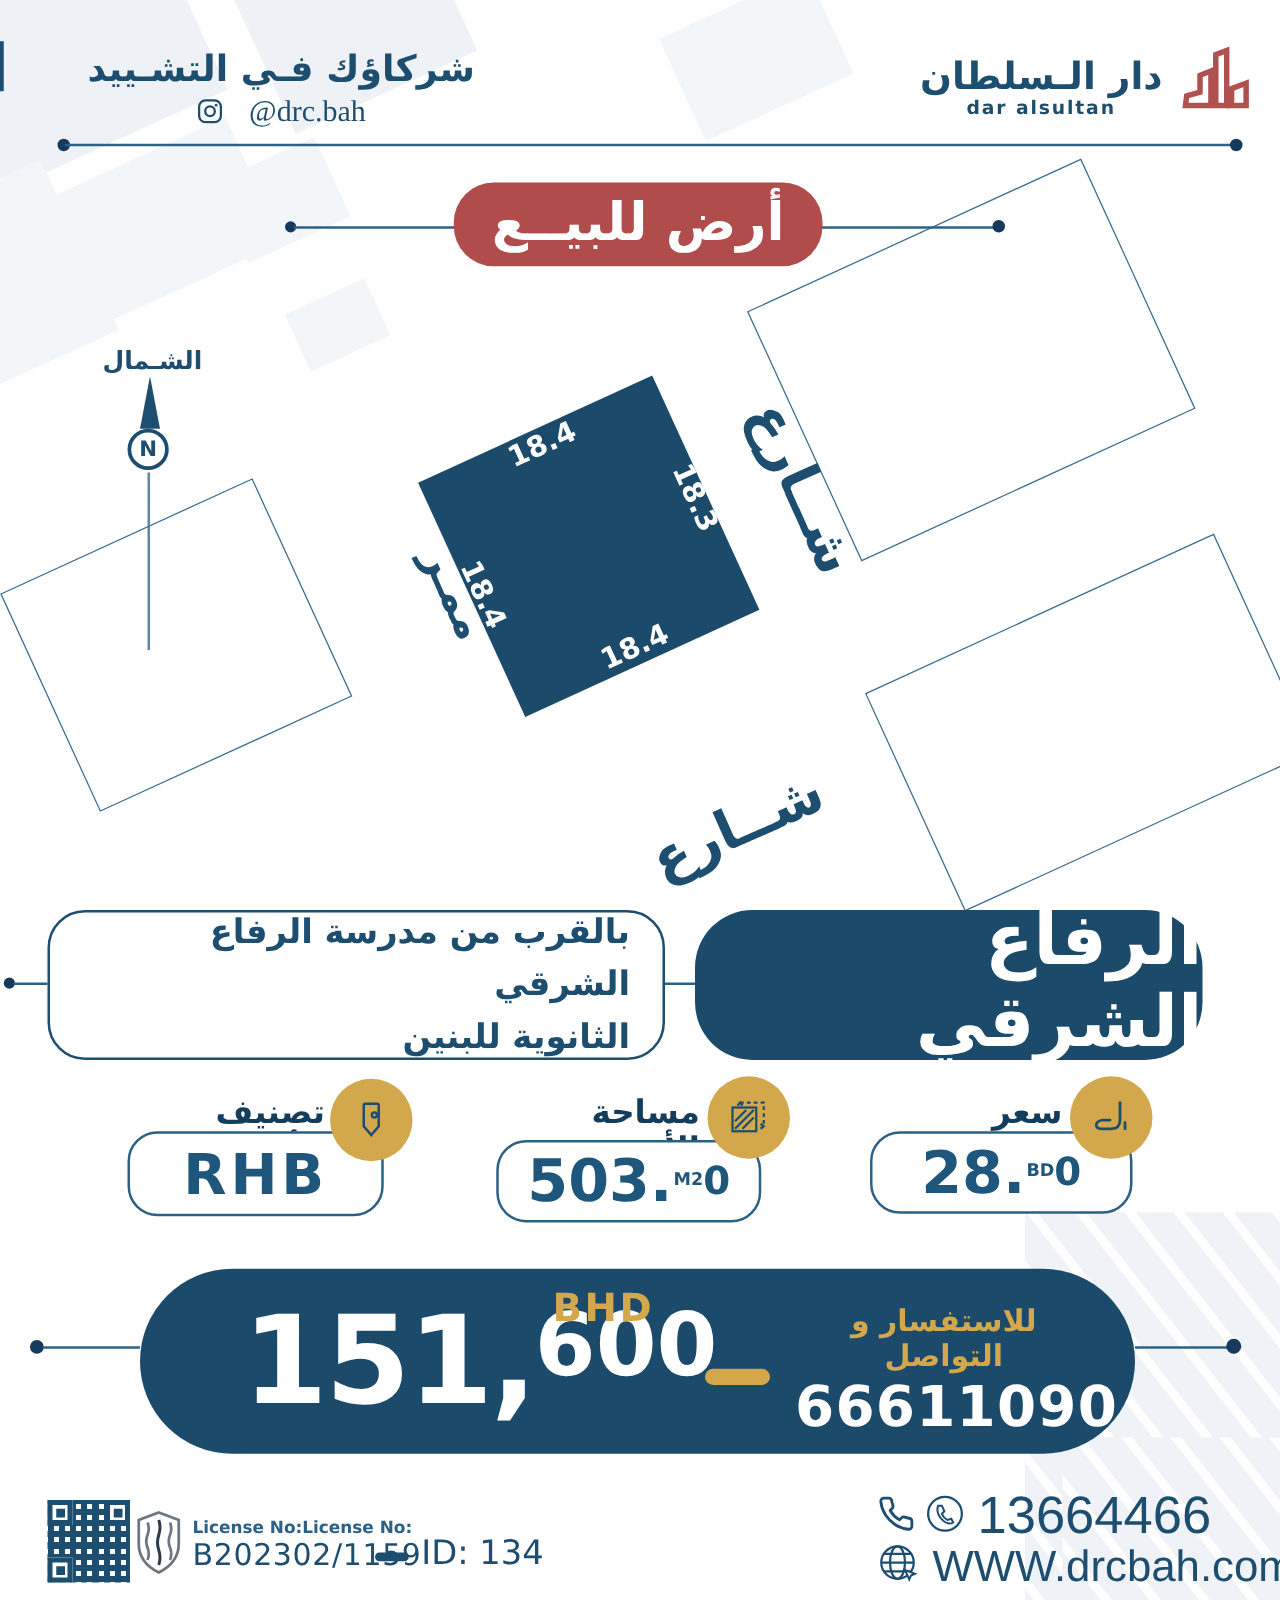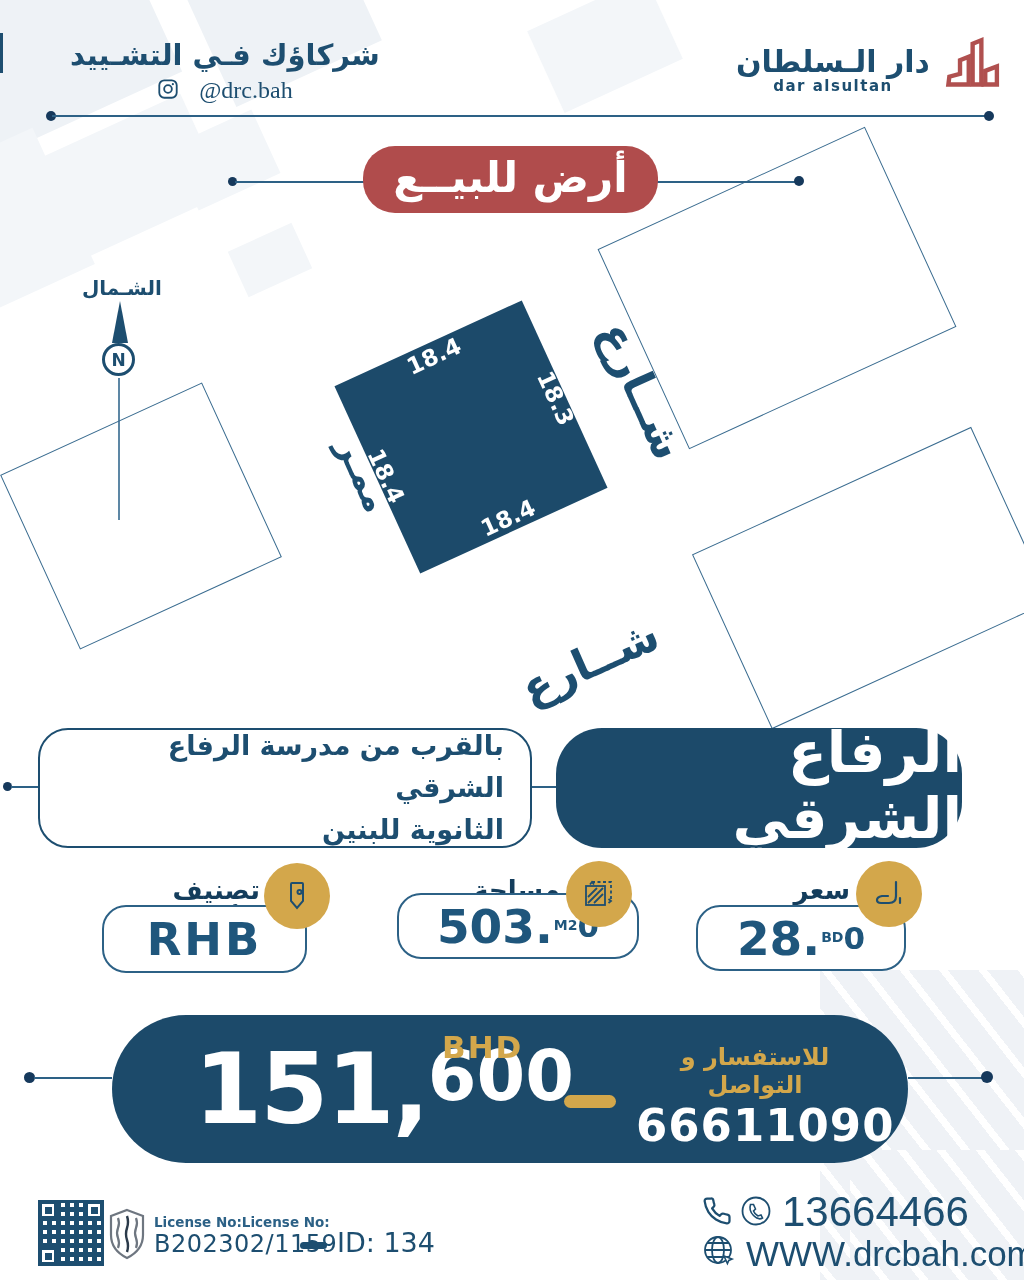--- a/index.html
+++ b/index.html
@@ -195,21 +195,21 @@
 
   <div class="card-label" style="left:418px;top:875px;width:142px;">مساحة الأرض</div>
   <div class="gold-circle" style="left:566px;top:861px;">
     <svg width="36" height="36" viewBox="0 0 36 36" fill="none" stroke="#1d4e70" stroke-width="1.8">
       <rect x="5" y="10" width="19" height="19"></rect>
       <path d="M7,27 L22,12 M7,21 L16,12 M13,27 L22,18"></path>
       <path d="M11,6 L30,6 L30,25" stroke-dasharray="3 2.5"></path>
       <path d="M9,8.5 L11,6 L13,8.5 M27.5,23 L30,25 L27.5,27" stroke-dasharray="none"></path>
     </svg>
   </div>
-  <div class="value-pill" style="left:397px;top:893px;width:242px;height:66px;">
+  <div class="value-pill" style="left:397px;top:912px;width:212px;height:66px;">
     <span class="v-main">503.</span>
     <span class="v-col">
       <span class="v-unit">M2</span>
       <span class="v-dec">0</span>
     </span>
   </div>
 
   <div class="card-label" style="left:112px;top:875px;width:148px;">تصنيف الأرض</div>
   <div class="gold-circle" style="left:264px;top:863px;">
     <svg width="34" height="34" viewBox="0 0 34 34" fill="none" stroke="#1d4e70" stroke-width="2">

